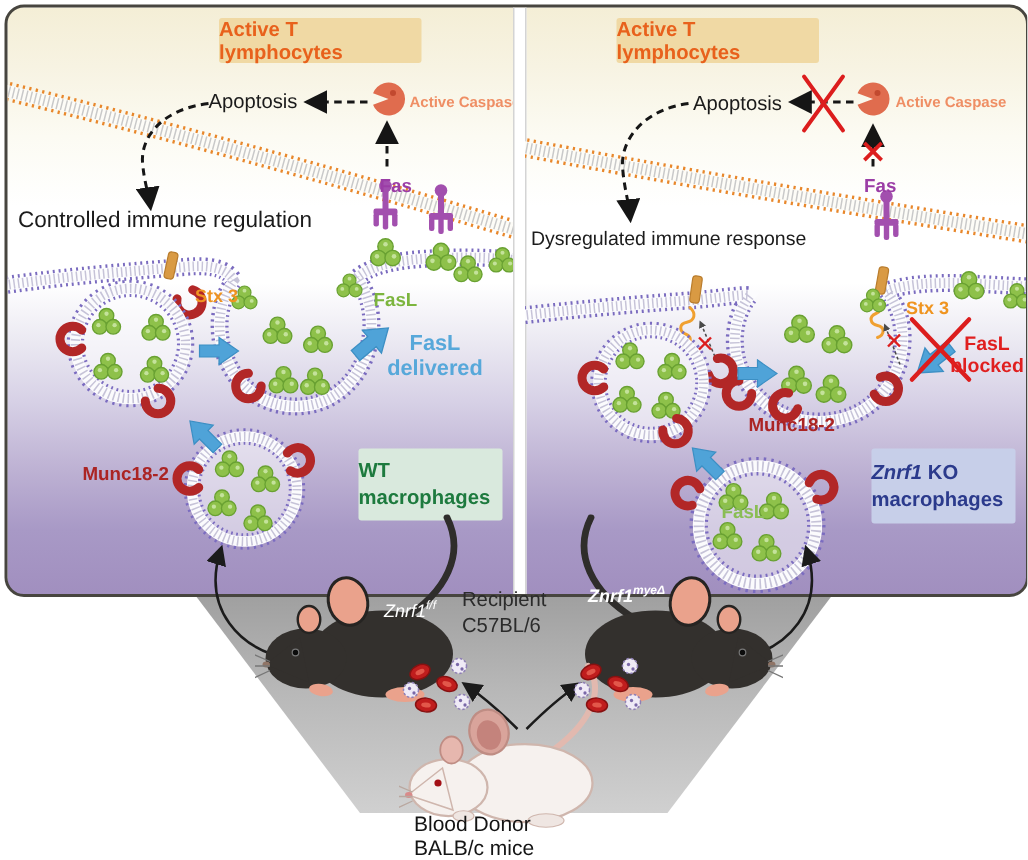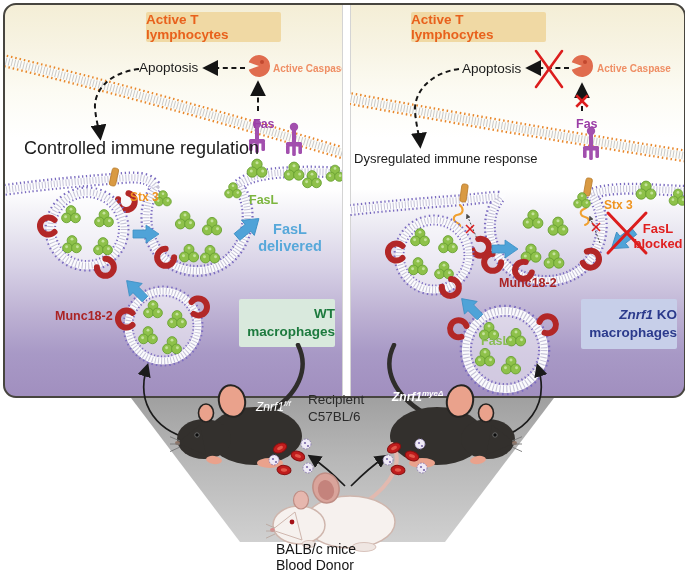--- a/index.html
+++ b/index.html
@@ -12,21 +12,21 @@
                #ffffff 47%,#ebe9f2 57%,#d7d1e6 67%,#bdb1d3 79%,#a899c6 89%,#a18fbf 100%);}
   .half{position:absolute;top:0;height:376px;}
   .half svg{position:absolute;left:0;top:0;}
   .divider{position:absolute;left:337px;top:0;width:7px;height:391px;background:#ffffff;
     border-left:1px solid #d4d4d4;border-right:1px solid #d4d4d4;}
   
   .lbl{position:absolute;white-space:nowrap;color:#1b1b1b;}
   .b{font-weight:bold;}
   .tbox{position:absolute;background:#f0d9a4;color:#e8611c;font-weight:bold;font-size:13.5px;
         display:flex;align-items:center;justify-content:center;border-radius:2px;}
-  .cellbox{position:absolute;display:flex;flex-direction:column;align-items:flex-end;
+  .cellbox{position:absolute;display:flex;flex-direction:column;align-items:flex-start;
         justify-content:center;font-weight:bold;font-size:13.5px;line-height:1.32;border-radius:2px;}
   .twoline{display:flex;flex-direction:column;align-items:center;line-height:1.15;}
   .gene{font-style:italic;}
   .sup{font-size:8px;vertical-align:5px;font-style:italic;margin-top:36px;}
   
   .o1{stroke:#e8872b;stroke-width:13;stroke-dasharray:1.5 2.9;fill:none;}
   .o2{stroke:#fdfcf7;stroke-width:8.5;fill:none;}
   .o3{stroke:#c9c9c9;stroke-width:7.5;stroke-dasharray:1 2;fill:none;}
   .p1{stroke:#7a6bbf;stroke-width:12;stroke-dasharray:1.3 2.6;fill:none;}
   .p2{stroke:#fcfcfe;stroke-width:7.5;fill:none;}
@@ -161,21 +161,21 @@
       <use href="#barw" transform="translate(128,229)"></use>
       <use href="#barw" transform="translate(140,294) rotate(-135)"></use>
       <use href="#barw" transform="translate(232,232) rotate(-40) scale(1.1)"></use>
     </svg>
     <div class="tbox" style="left:141px;top:7px;width:135px;height:30px;">
       <span>Active T lymphocytes</span>
         </div>
     <div class="lbl" style="left:134px;top:55px;font-size:13.5px;">Apoptosis</div>
     <div class="lbl" style="left:268px;top:58px;font-size:10px;font-weight:600;color:#ef8e64;">Active Caspase</div>
     <div class="lbl b" style="left:248px;top:112px;font-size:12.5px;color:#9b3da6;">Fas</div>
-    <div class="lbl" style="left:19px;top:133px;font-size:18px;">Controlled immune regulation</div>
+    <div class="lbl" style="left:7px;top:133px;font-size:15px;">Controlled immune regulation</div>
     <div class="lbl b" style="left:125px;top:185px;font-size:12px;color:#ef9420;">Stx 3</div>
     <div class="lbl b" style="left:244px;top:188px;font-size:12.5px;color:#7cb53e;">FasL</div>
     <div class="lbl b twoline" style="left:243px;top:216px;width:84px;font-size:14.5px;color:#57a8da;">
       <span>FasL</span>
       <span>delivered</span>
         </div>
     <div class="lbl b" style="left:50px;top:304px;font-size:12.5px;color:#ab2424;">Munc18-2</div>
     <div class="cellbox" style="left:234px;top:294px;width:96px;height:48px;background:#d9e9dd;color:#1d7a3e;">
       <span>WT</span>
       <span>macrophages</span>
@@ -388,17 +388,17 @@
 
 <div class="mlabel" style="left:256px;top:399px;">
   <span class="gene">Znrf1</span><span class="sup">f/f</span></div>
 <div class="mlabel" style="left:392px;top:389px;font-weight:bold;">
   <span class="gene">Znrf1</span><span class="sup">myeΔ</span></div>
 <div class="btxt" style="left:308px;top:392px;width:95px;font-size:13.5px;color:#2b2b2b;line-height:1.25;">
   <div>Recipient</div>
   <div>C57BL/6</div>
     </div>
 <div class="btxt" style="left:276px;top:542px;width:120px;font-size:14px;color:#141414;line-height:1.12;">
+  <div>Blood Donor</div>
   <div>BALB/c mice</div>
-  <div>Blood Donor</div>
     </div>
 
 </div>
 
 </body></html>

